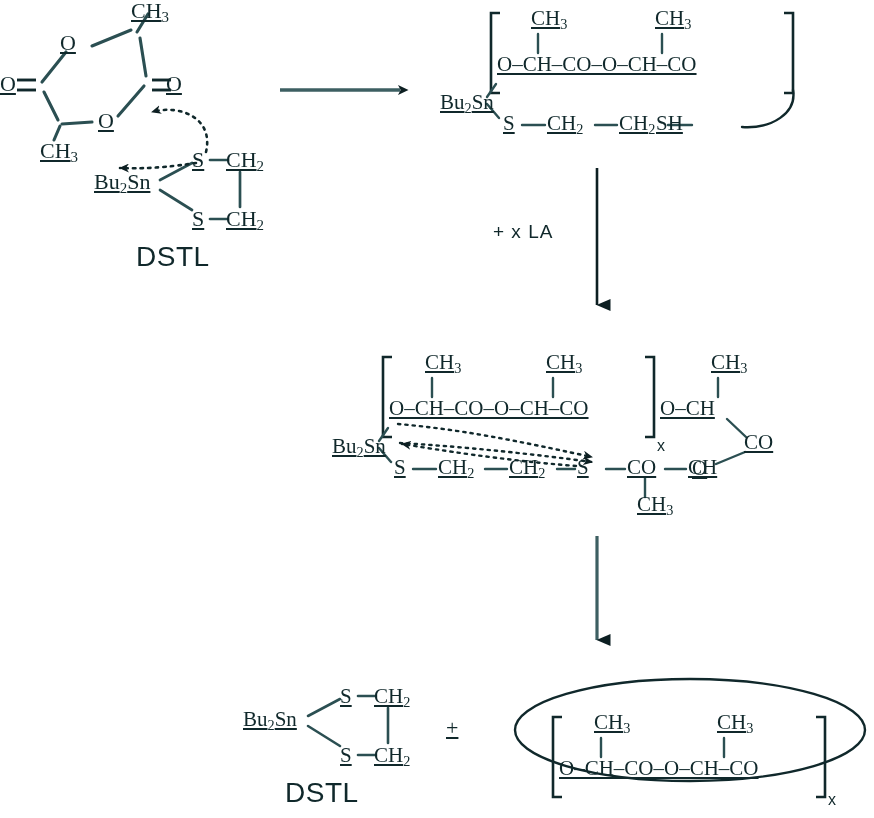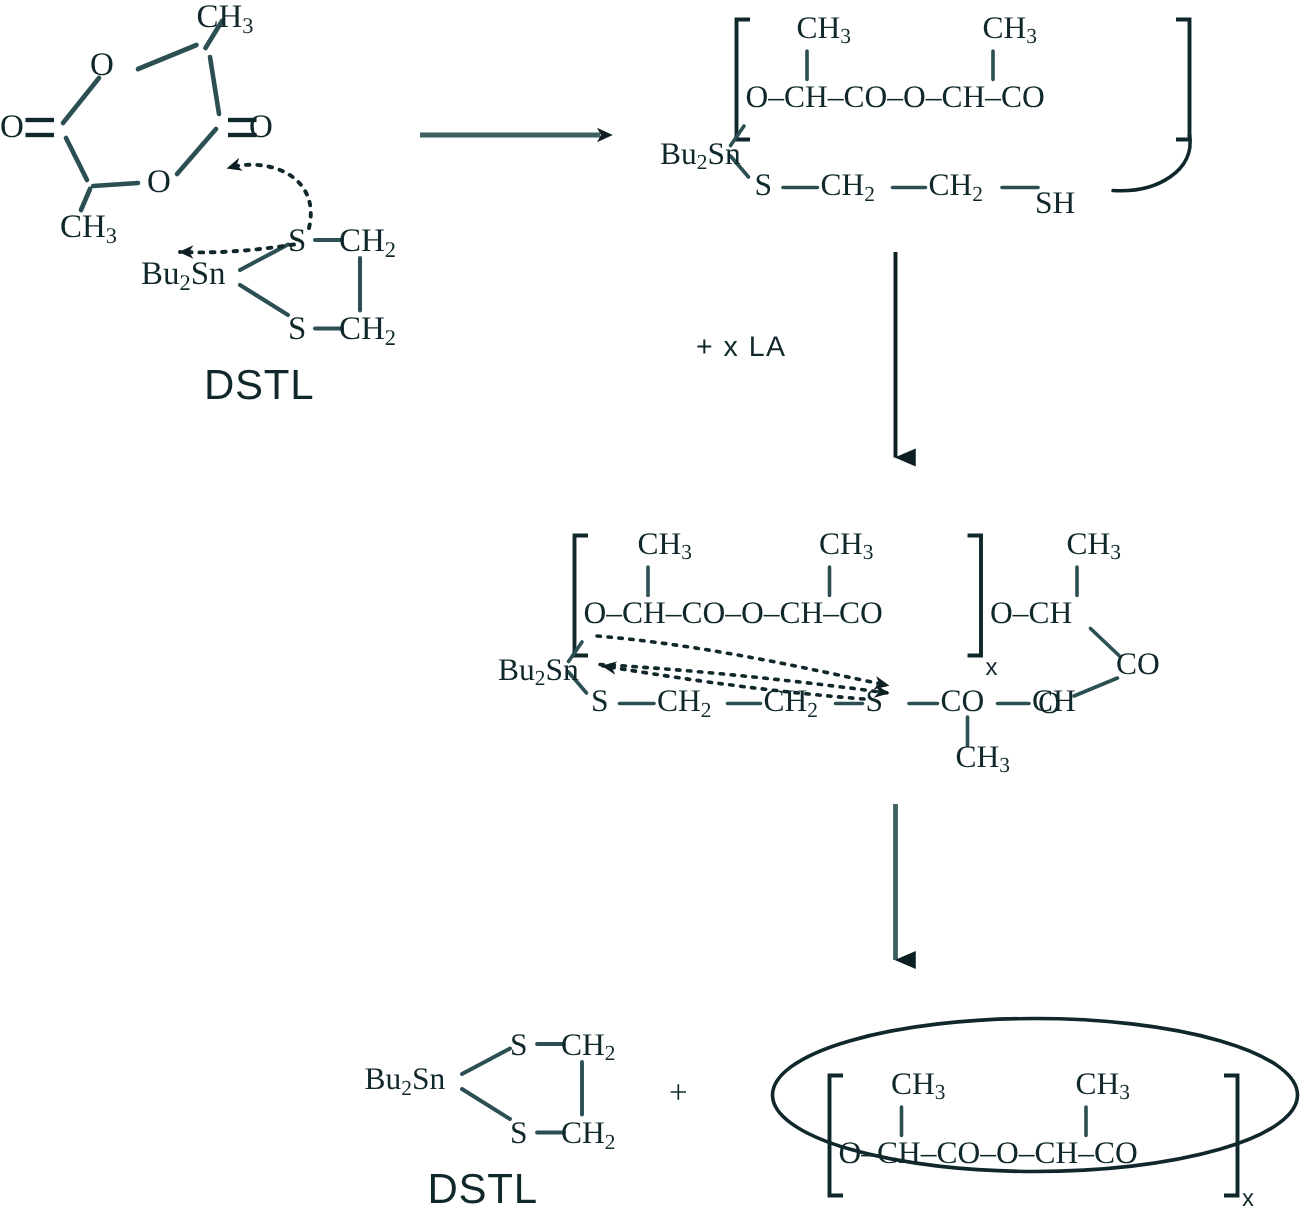--- a/index.html
+++ b/index.html
@@ -26,20 +26,21 @@
     height: 818px;
   }
   .atom {
     position: absolute;
     font-family: "Liberation Serif", "DejaVu Serif", serif;
     color: #10282b;
     white-space: nowrap;
     line-height: 1;
     -webkit-user-select: none;
     user-select: none;
+    text-decoration: underline;
   }
   .a22 { font-size: 22px; }
   .a21 { font-size: 21px; }
   .sub {
     font-size: 0.68em;
     vertical-align: -0.28em;
   }
   .lbl {
     position: absolute;
     font-family: "Liberation Sans", "DejaVu Sans", sans-serif;
@@ -206,23 +207,23 @@
   <div class="atom a22" style="left:226px; top:208px;">CH<span class="sub">2</span></div>
   <div class="lbl lbl-dstl" style="left:136px; top:243px;">DSTL</div>
 
   <div class="atom a21" style="left:531px; top:8px;">CH<span class="sub">3</span></div>
   <div class="atom a21" style="left:655px; top:8px;">CH<span class="sub">3</span></div>
   <div class="atom a21" style="left:497px; top:54px;">O–CH–CO–O–CH–CO</div>
   <div class="atom a21" style="left:440px; top:92px;">Bu<span class="sub">2</span>Sn</div>
   <div class="atom a21" style="left:503px; top:113px;">S</div>
   <div class="atom a21" style="left:547px; top:113px;">CH<span class="sub">2</span></div>
   <div class="atom a21" style="left:619px; top:113px;">CH<span class="sub">2</span></div>
-  <div class="atom a21" style="left:690px; top:113px;margin-top:12px;">SH</div>
-
-  <div class="lbl lbl-xla" style="left:464px; top:222px;">+ x LA</div>
+  <div class="atom a21" style="left:656px; top:113px;">SH</div>
+
+  <div class="lbl lbl-xla" style="left:493px; top:222px;">+ x LA</div>
 
   <div class="atom a21" style="left:425px; top:352px;">CH<span class="sub">3</span></div>
   <div class="atom a21" style="left:546px; top:352px;">CH<span class="sub">3</span></div>
   <div class="atom a21" style="left:711px; top:352px;">CH<span class="sub">3</span></div>
   <div class="atom a21" style="left:389px; top:398px;">O–CH–CO–O–CH–CO</div>
   <div class="idx" style="left:657px; top:438px;">x</div>
   <div class="atom a21" style="left:660px; top:398px;">O–CH</div>
   <div class="atom a21" style="left:744px; top:432px;">CO</div>
   <div class="atom a21" style="left:692px; top:458px;">O</div>
 

